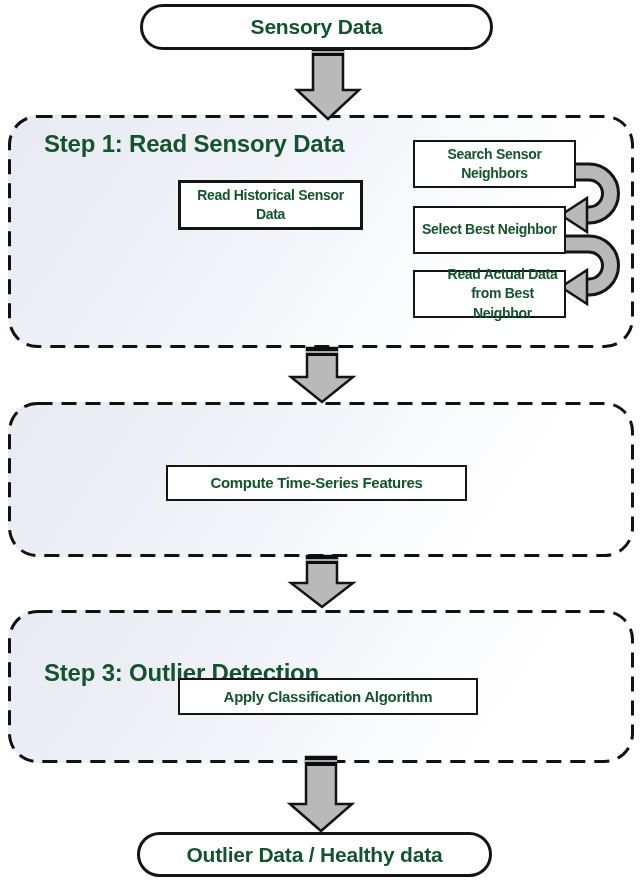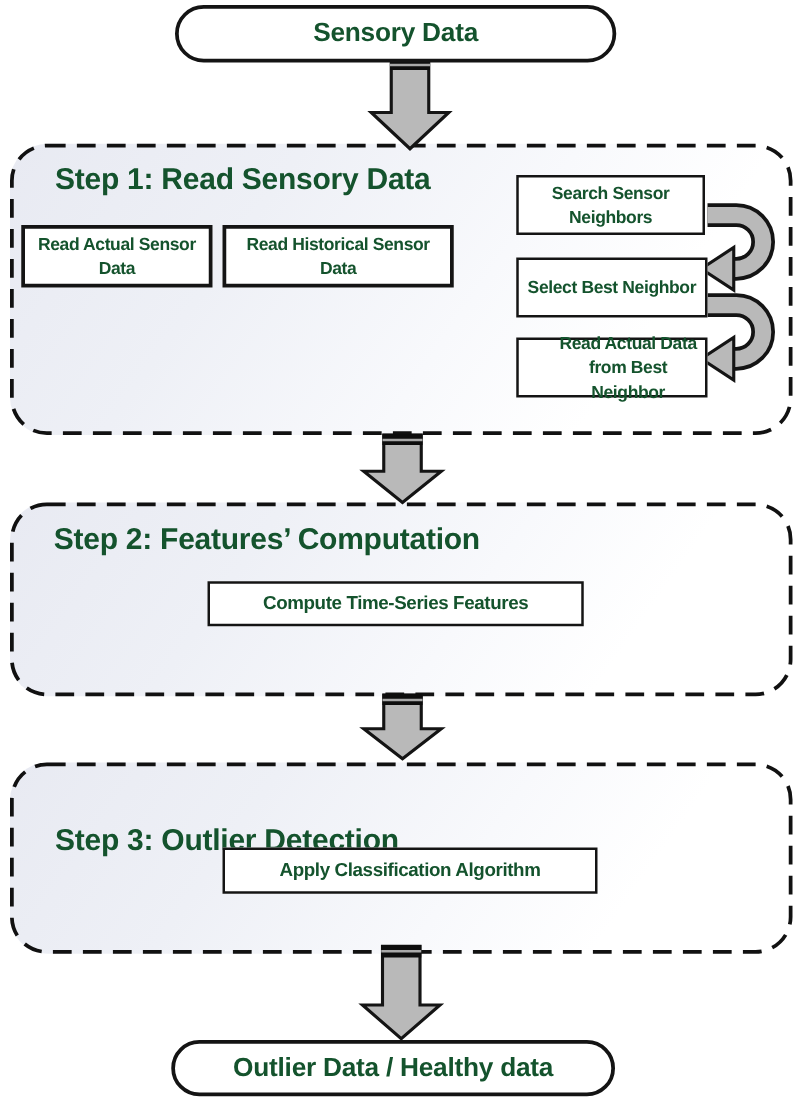--- a/index.html
+++ b/index.html
@@ -64,31 +64,29 @@
 
     <path d="M 566 244 H 589 A 21.5 21.5 0 0 1 589 287 H 584" fill="none" stroke="#141414" stroke-width="19"></path>
     <path d="M 566 244 H 589 A 21.5 21.5 0 0 1 589 287 H 584" fill="none" stroke="#b9b9b9" stroke-width="13"></path>
     <polygon points="587,270 587,304 561,287" fill="#b9b9b9" stroke="#141414" stroke-width="2.5"></polygon>
   </svg>
 
   <div class="node pill" style="left:140px;top:4px;width:353px;height:46px;">Sensory Data</div>
 
   <div class="step-title" style="left:44px;top:130px;">Step 1: Read Sensory Data</div>
 
-  <div class="node box box--thick" style="left:17px;top:180px;width:153px;height:50px;">Read Actual Sensor Data</div>
 
   <div class="node box box--thick" style="left:178px;top:180px;width:185px;height:50px;">Read Historical Sensor Data</div>
 
-  <div class="node box" style="left:413px;top:140px;width:151px;height:48px;">Search Sensor Neighbors</div>
+  <div class="node box" style="left:413px;top:140px;width:163px;height:48px;">Search Sensor Neighbors</div>
 
   <div class="node box nowrap" style="left:413px;top:206px;width:153px;height:48px;">Select Best Neighbor</div>
 
   <div class="node box" style="left:413px;top:270px;width:153px;height:48px;padding-left:28px;">Read Actual Data from Best Neighbor</div>
 
-  <div class="step-title" style="left:43px;top:418px;">Step 2: Features’ Computation</div>
 
   <div class="node box box--wide" style="left:166px;top:465px;width:301px;height:36px;text-align:center;">Compute Time-Series Features</div>
 
   <div class="step-title" style="left:44px;top:629px;margin-top:30px;">Step 3: Outlier Detection</div>
 
   <div class="node box box--wide" style="left:178px;top:678px;width:300px;height:37px;">Apply Classification Algorithm</div>
 
   <div class="node pill" style="left:137px;top:832px;width:355px;height:45px;">Outlier Data / Healthy data</div>
 
 </div>

